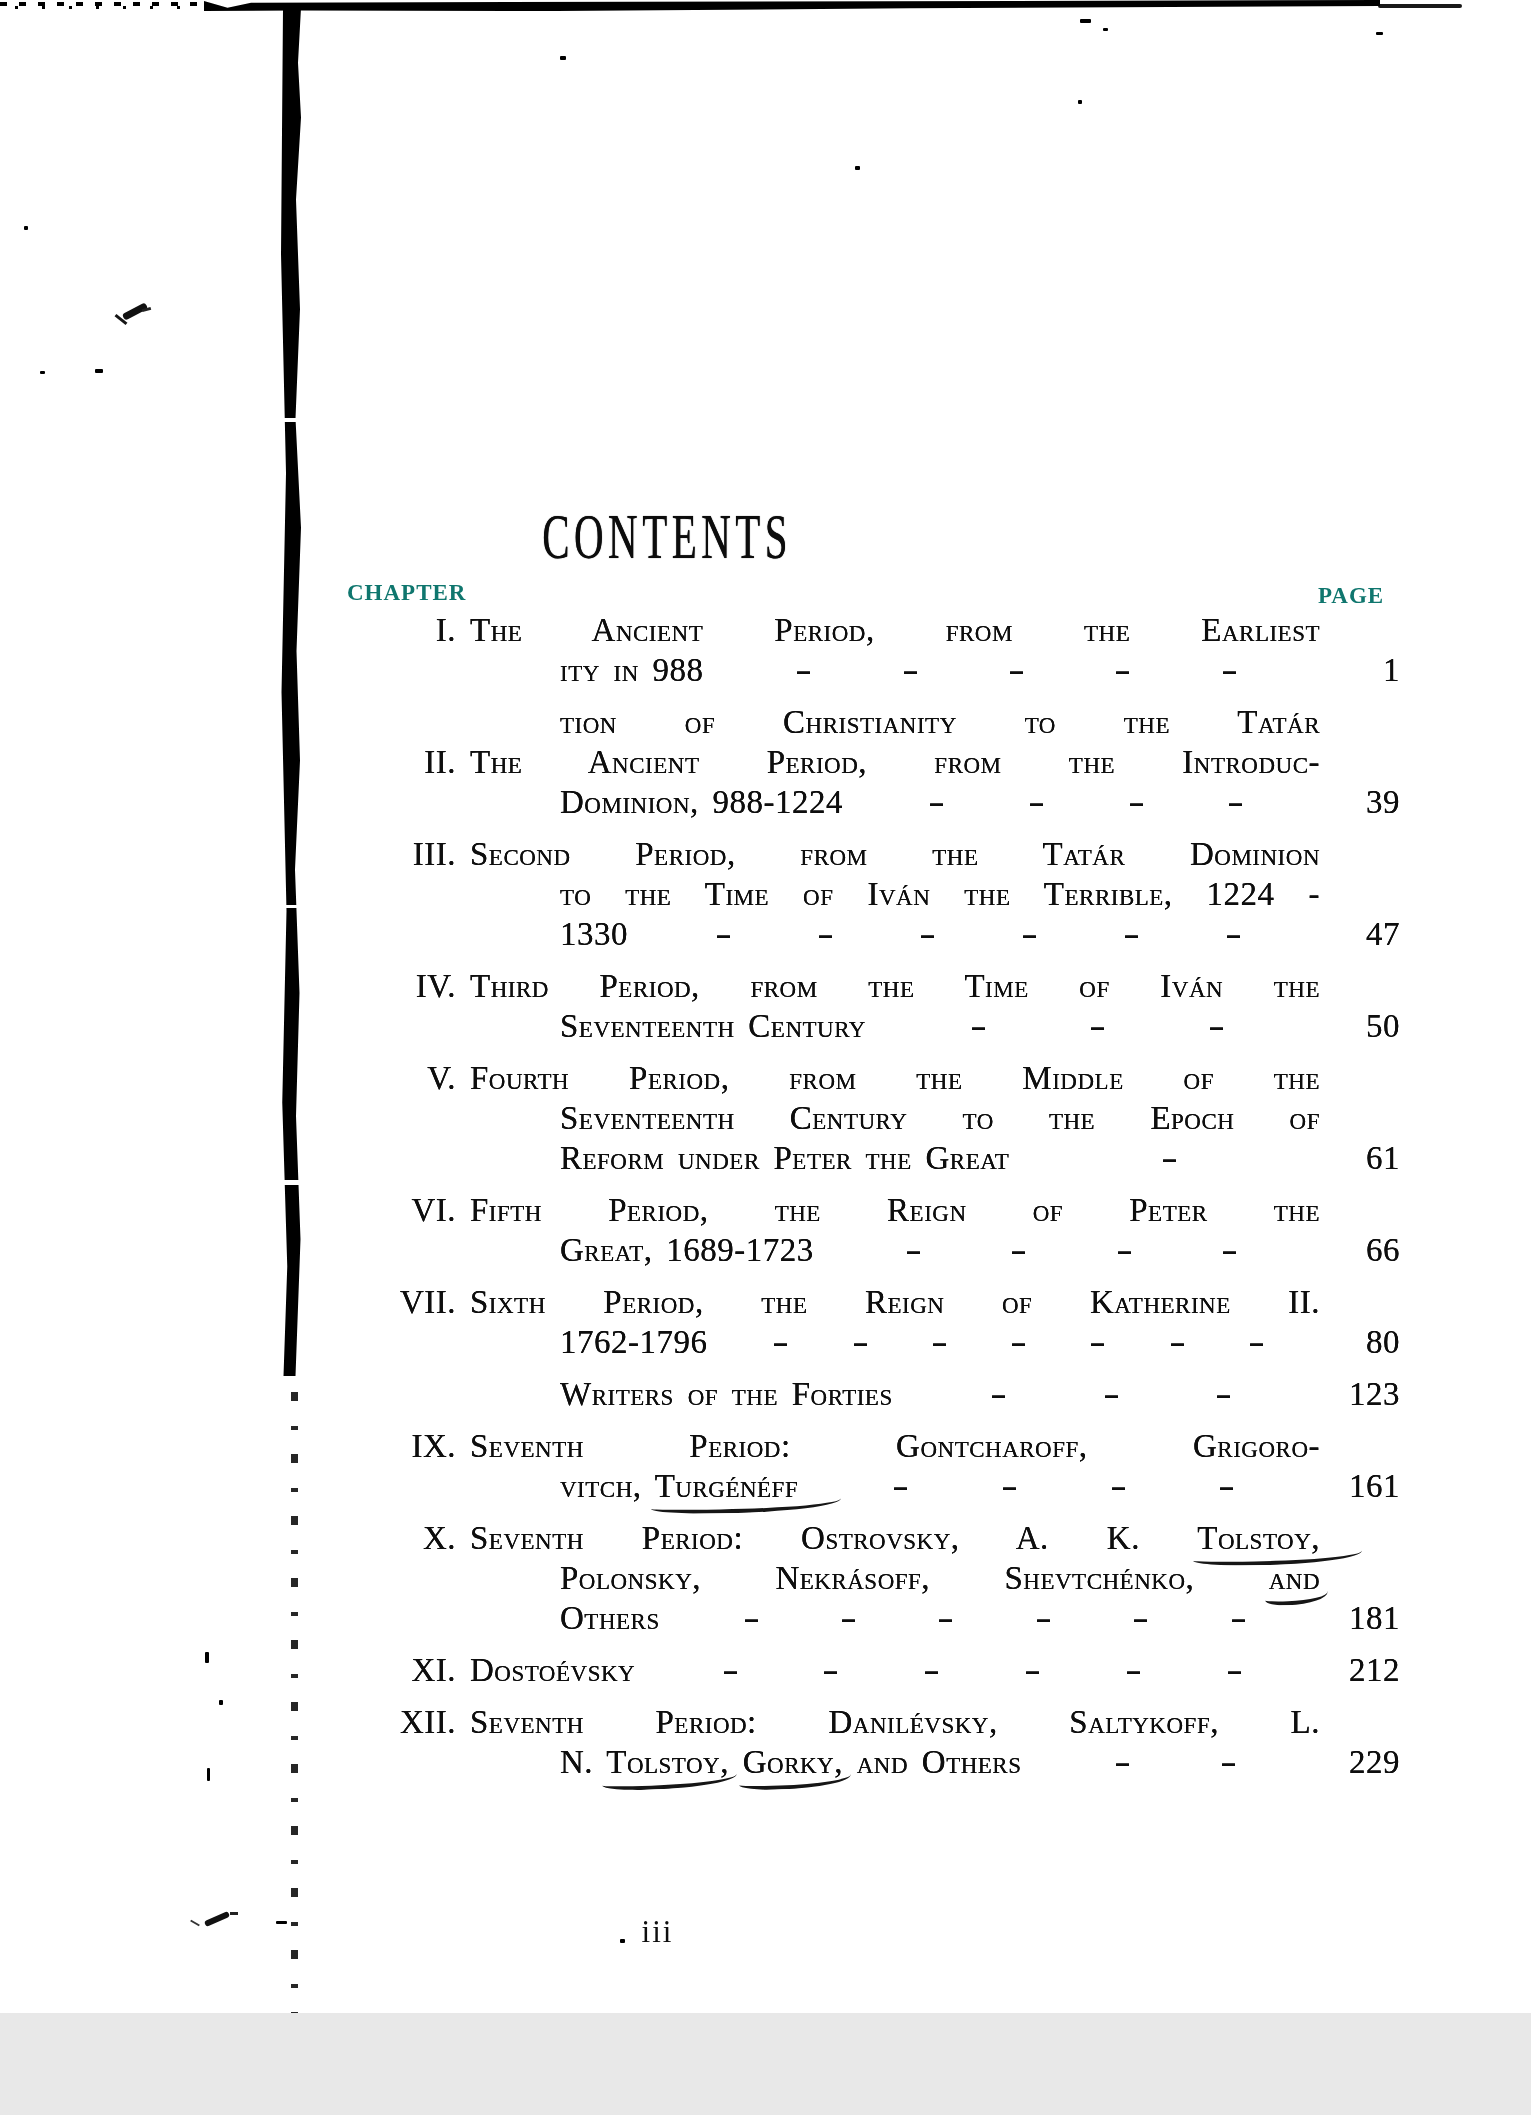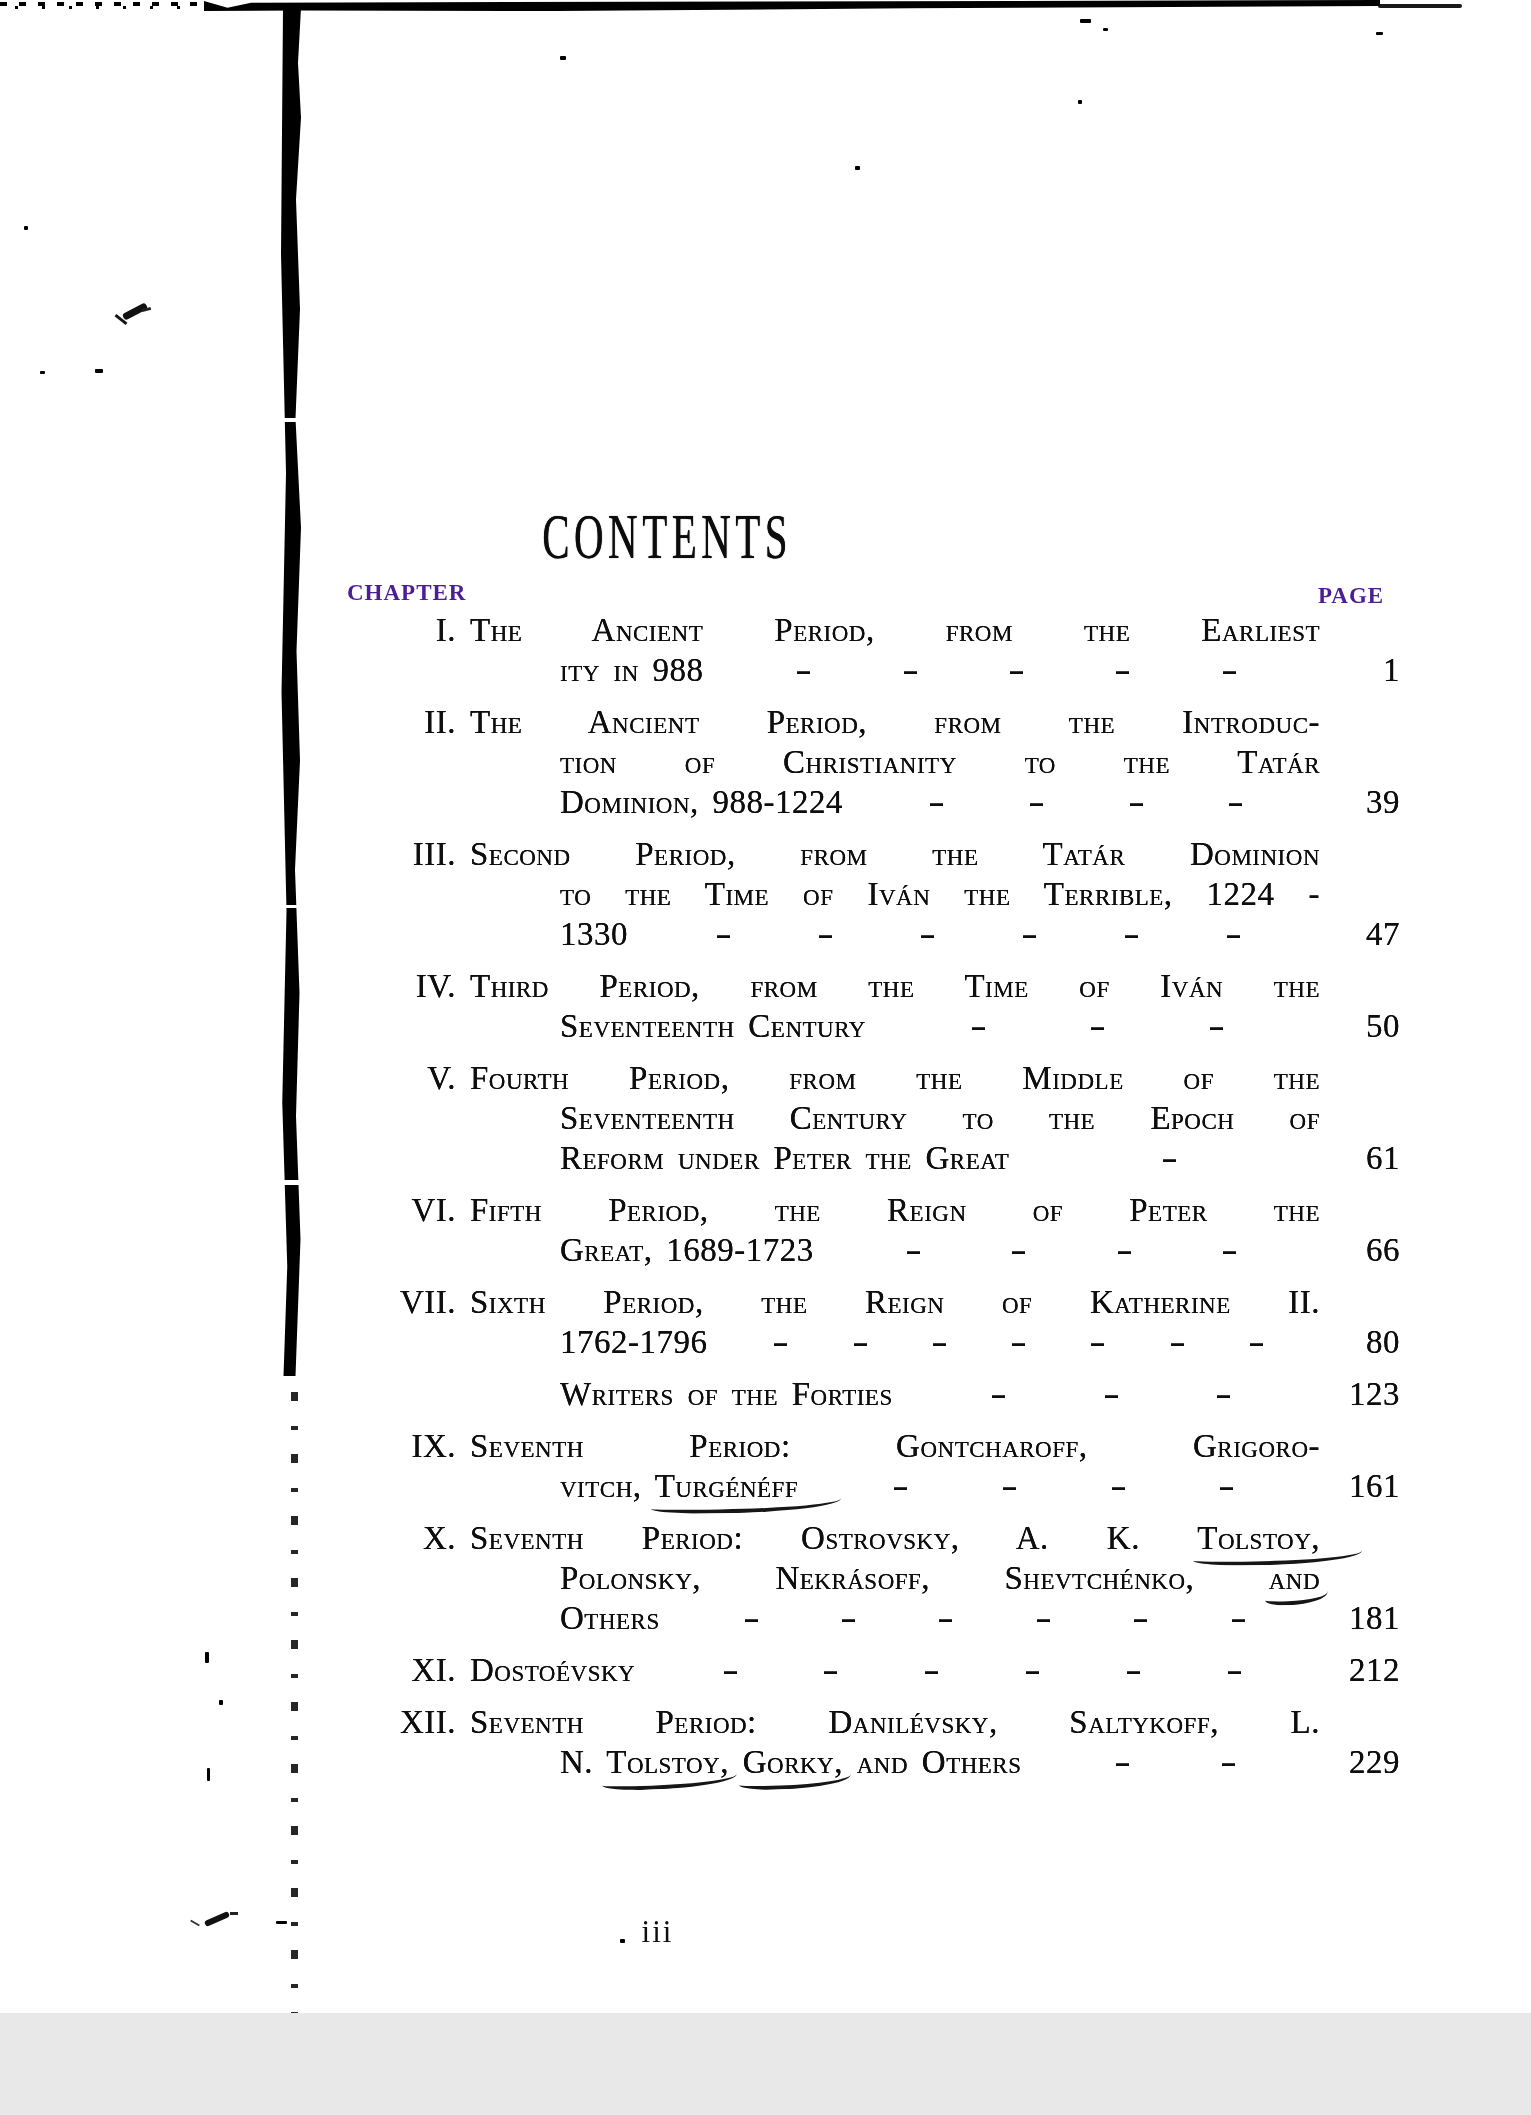--- a/index.html
+++ b/index.html
@@ -50,21 +50,21 @@
   .bl-mark .s1{position:absolute;left:6px;top:0;width:3px;height:20px;background:#111;transform:rotate(8deg);}
   .bl-mark .s2{position:absolute;left:0;top:10px;width:11px;height:3px;background:#111;transform:rotate(-6deg);}
 
   
   .title-wrap{position:absolute;left:367px;top:500px;width:600px;text-align:center;}
   .title{
     display:inline-block;font-size:64px;letter-spacing:7px;color:#0c0c0c;
     transform:scaleX(0.64);white-space:nowrap;
     text-shadow:0 0 1px #000;
   }
-  .colhead{position:absolute;font-size:23px;font-weight:bold;letter-spacing:1px;color:#4c1d95;}
+  .colhead{position:absolute;font-size:23px;font-weight:bold;letter-spacing:1px;color:#0f766e;}
   .chapter-label{left:347px;top:580px;}
   .page-label{left:1318px;top:583px;}
 
   .toc{
     position:absolute;left:390px;top:610px;width:1010px;
     font-size:33px;line-height:40px;
     font-variant:small-caps;
     letter-spacing:.5px;word-spacing:5px;
     color:#0e0e0e;
     text-shadow:0 0 .5px #000;
@@ -159,26 +159,26 @@
             <span class="dash">-</span>
             <span class="dash">-</span>
             <span class="dash">-</span>
             <span class="dash">-</span>
             <span class="dash">-</span>
           </span>
           <span class="pagenum">1</span>
         </div>
       </div>
       <div class="toc-entry">
+        <div class="toc-line cont">
+          <span class="text fill"><span>tion of Christianity to the Tatár</span></span>
+        </div>
         <div class="toc-line first">
           <span class="numeral">II.</span>
           <span class="text fill"><span>The Ancient Period, from the Introduc-</span></span>
-        </div>
-        <div class="toc-line cont">
-          <span class="text fill"><span>tion of Christianity to the Tatár</span></span>
         </div>
         <div class="toc-line cont pageline">
           <span class="text"><span>Dominion, 988-1224</span></span>
           <span class="leader">
             <span class="dash">-</span>
             <span class="dash">-</span>
             <span class="dash">-</span>
             <span class="dash">-</span>
           </span>
           <span class="pagenum">39</span>

